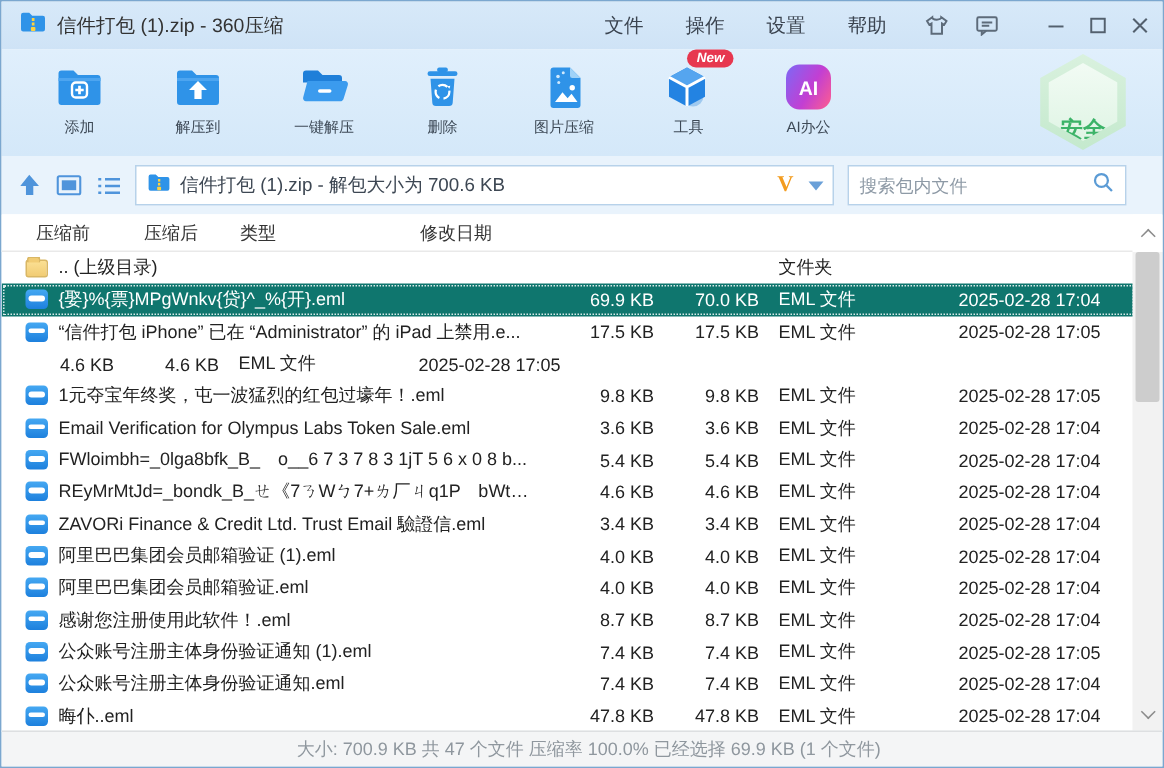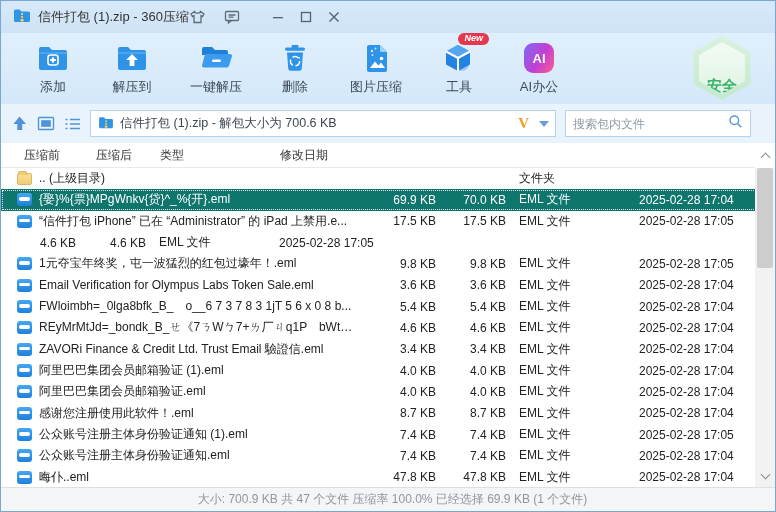--- a/index.html
+++ b/index.html
@@ -14,21 +14,21 @@
   .menus span { font-size:13px; color:#3b4450; cursor:default; }
   .sysicons { display:flex; align-items:center; gap:16px; }
   .sysicons .g { width:18px; height:16px; display:flex; align-items:center; justify-content:center; color:#5d6b7a; }
   .winbtns { display:flex; align-items:center; gap:14px; margin-left:14px; }
   .winbtns .g { width:14px; height:14px; display:flex; align-items:center; justify-content:center; color:#53606e; font-size:13px; }
 
   
   .toolbar { height:71px; background:linear-gradient(#e0effc,#d4e8f9); display:flex; align-items:flex-start; padding:4px 0 0 14px; position:relative; }
   .tbtn { display:flex; flex-direction:column; align-items:center; justify-content:flex-start; padding-top:3px; height:62px; cursor:pointer; position:relative; }
   .tbtn .ic { height:36px; display:flex; align-items:center; justify-content:flex-start; position:relative; }
-  .tbtn .lbl { font-size:13px; color:#3e4a57; margin-top:2px; white-space:nowrap; }
+  .tbtn .lbl { font-size:10px; color:#3e4a57; margin-top:2px; white-space:nowrap; }
   .w72{width:76px}.w84{width:82px}.w88{width:86px}.w70{width:72px}.w90{width:90px}.w74{width:76px}.w80{width:84px}
   .badge-new { position:absolute; top:-7px; right:-14px; background:#e7374f; color:#fff; font-size:9px; font-style:italic; font-weight:bold; padding:1px 6px 2px; border-radius:8px; line-height:1; }
   .ai-tile { width:30px; height:30px; border-radius:9px; background:linear-gradient(120deg,#7d68f5 0%,#c23fd3 55%,#ff5e8e 100%); color:#fff; font-weight:bold; font-size:13px; display:flex; align-items:center; justify-content:center; }
   .shield { position:absolute; right:22px; top:3px; width:62px; height:64px; clip-path:polygon(50% 0,96% 25%,96% 75%,50% 100%,4% 75%,4% 25%); background:linear-gradient(#d9f1de,#c4e9cd); display:flex; align-items:center; justify-content:center; }
   .shield .inner { width:50px; height:52px; clip-path:polygon(50% 0,96% 25%,96% 75%,50% 100%,4% 75%,4% 25%); background:linear-gradient(#f2fbf4,#dff4e4); display:flex; align-items:center; justify-content:center; }
   .shield .txt { color:#3cb368; font-size:15px; font-weight:bold;margin-top:36px; }
 
   
   .addressbar { height:39px; background:#e9f3fc; display:flex; align-items:center; padding:0 30px 0 10px; gap:9px; }
   .abtn { width:22px; height:22px; display:flex; align-items:center; justify-content:center; cursor:pointer; }
@@ -91,20 +91,26 @@
   <div class="titlebar">
     <span class="app-ico">
       <svg width="18" height="15" viewBox="0 0 18 15">
           <path d="M1 3 a1.5 1.5 0 0 1 1.5-1.5 h4 l2 2 h7 A1.5 1.5 0 0 1 17 5 v7.5 a1.5 1.5 0 0 1 -1.5 1.5 h-13 A1.5 1.5 0 0 1 1 12.5 z" fill="#2f93e8"></path>
           <rect x="8.2" y="5" width="1.8" height="2" fill="#ffd23e"></rect>
           <rect x="8.2" y="8" width="1.8" height="2" fill="#ffd23e"></rect>
           <rect x="7.6" y="11" width="3" height="2.6" rx="0.6" fill="#ffd23e"></rect>
         </svg>
     </span>
     <span class="title">信件打包 (1).zip - 360压缩</span>
+    <div class="menus">
+      <span>文件</span>
+      <span>操作</span>
+      <span>设置</span>
+      <span>帮助</span>
+    </div>
     <div class="sysicons">
       <span class="g">
         <svg width="17" height="14" viewBox="0 0 17 14" fill="none" stroke="#5d6b7a" stroke-width="1.3">
             <path d="M5.5 1.5 L2 4 l1.5 2.5 L5 5.6 V12.5 h7 V5.6 l1.5 0.9 L15 4 L11.5 1.5 a3 1.6 0 0 1 -6 0 z"></path>
           </svg>
       </span>
       <span class="g">
         <svg width="16" height="14" viewBox="0 0 16 14" fill="none" stroke="#5d6b7a" stroke-width="1.3">
             <rect x="1.5" y="1.5" width="13" height="9" rx="1"></rect>
             <path d="M4.5 10.5 L4.5 13 L7.5 10.5"></path>

